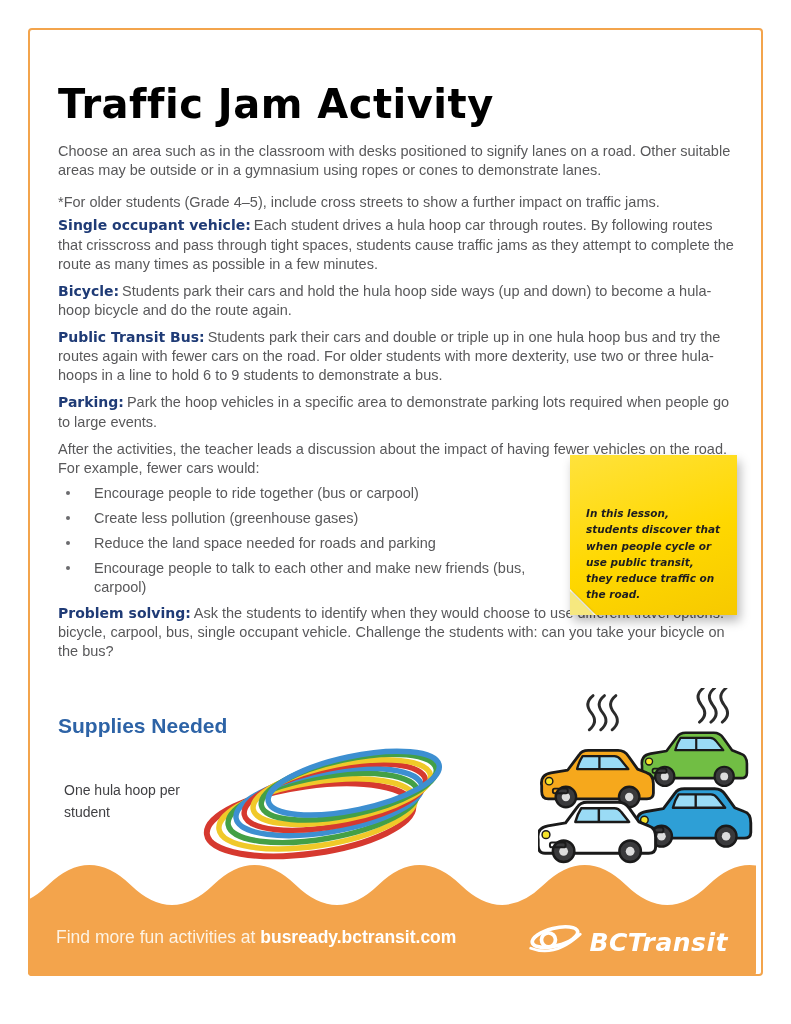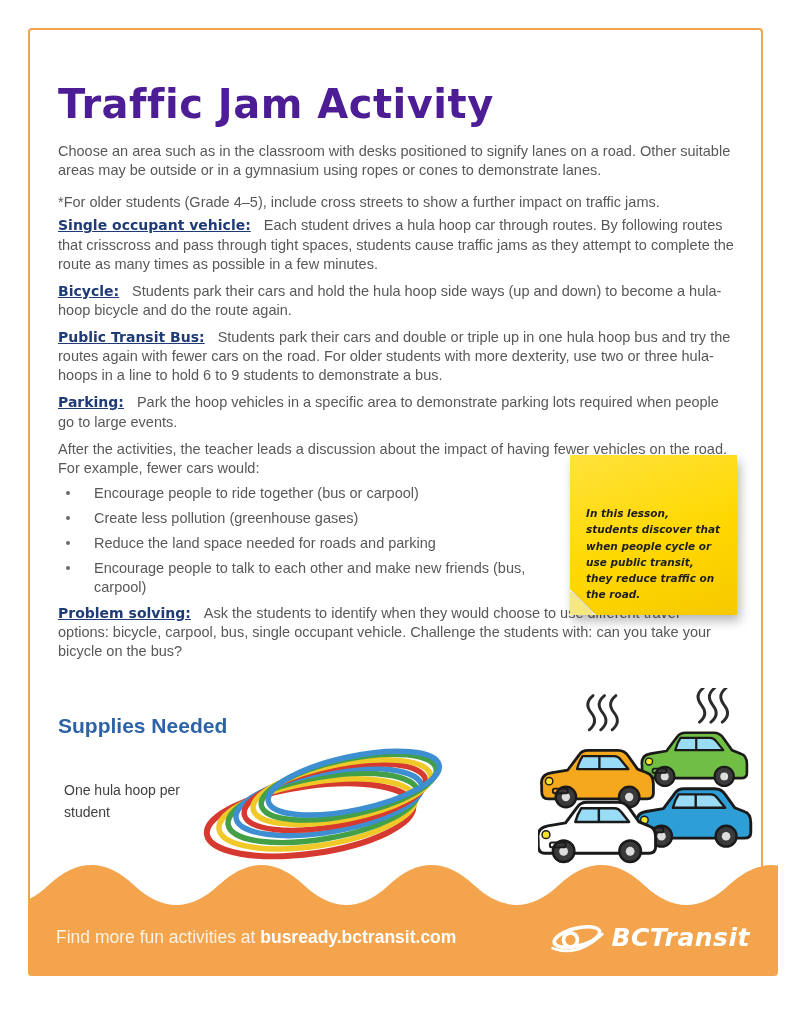--- a/index.html
+++ b/index.html
@@ -19,29 +19,29 @@
     font-family:"DejaVu Sans", sans-serif; font-weight:800; font-size:30px;
     color:#27A8AA; letter-spacing:1px; line-height:1;
   }
   .logo-dots { display:flex; justify-content:flex-end; gap:4px; margin-top:3px; padding-right:4px; }
   .logo-dots i { width:7px; height:7px; border-radius:50%; background:#F4A93B; }
 
   
   .content { position:absolute; left:58px; top:82px; width:679px; }
   h1 {
     font-family:"DejaVu Sans", sans-serif; font-weight:800; font-size:40px;
-    color:#4c1d95; line-height:1.1; margin-bottom:16px; letter-spacing:0.5px;
+    color:#000000; line-height:1.1; margin-bottom:16px; letter-spacing:0.5px;
   }
   p { font-size:14.5px; line-height:1.32; }
   .intro { margin-bottom:13px; }
   .older-note { margin-bottom:4px; }
   .activity { margin-bottom:8px; }
   .activity strong, .ps strong {
-    color:#1F3B76; font-weight:700; margin-right:13px;
-    font-family:"DejaVu Sans", sans-serif; font-size:14px;text-decoration:underline;
+    color:#1F3B76; font-weight:700; margin-right:3px;
+    font-family:"DejaVu Sans", sans-serif; font-size:14px;
   }
   .discussion { margin-bottom:2px; }
   ul.benefits { list-style:none; margin:6px 0 4px 0; width:470px; }
   ul.benefits li {
     position:relative; padding-left:36px; margin-bottom:6px;
     font-size:14.5px; line-height:1.32;
   }
   ul.benefits li::before {
     content:""; position:absolute; left:8px; top:7px;
     width:4px; height:4px; border-radius:50%; background:#6b6b6e;
@@ -79,31 +79,31 @@
     position:absolute; left:64px; top:780px; width:135px;
     font-size:14px; line-height:1.55; color:#3f3f42;
   }
 
   
   .hoops-art { position:absolute; left:196px; top:742px; }
   .cars-art  { position:absolute; left:538px; top:688px; }
 
   
   .footer {
-    position:absolute; left:28px; right:13px; bottom:48px; height:71px;
+    position:absolute; left:28px; right:35px; bottom:48px; height:71px;
     background:#F3A44C; border-radius:0 0 4px 4px;
   }
   .footer .wave { position:absolute; bottom:100%; left:0; width:100%; height:40px; display:block; }
   .footer-inner {
     position:relative; height:100%; display:flex; align-items:center;
     justify-content:space-between; padding:0 28px 6px 28px;
   }
   .footer-text { font-size:17.5px; color:#FDF3E4; font-weight:400; }
   .footer-text strong { color:#ffffff; font-weight:700; }
-  .bct-logo { display:flex; align-items:center; gap:6px; }
+  .bct-logo { display:flex; align-items:flex-end; gap:6px; }
   .bct-name {
     font-family:"DejaVu Sans", sans-serif; font-weight:800; font-style:italic;
     font-size:25px; color:#ffffff; letter-spacing:0.5px;
   }
 </style>
 </head>
 <body>
 
 <div class="page">
   <div class="frame"></div>

